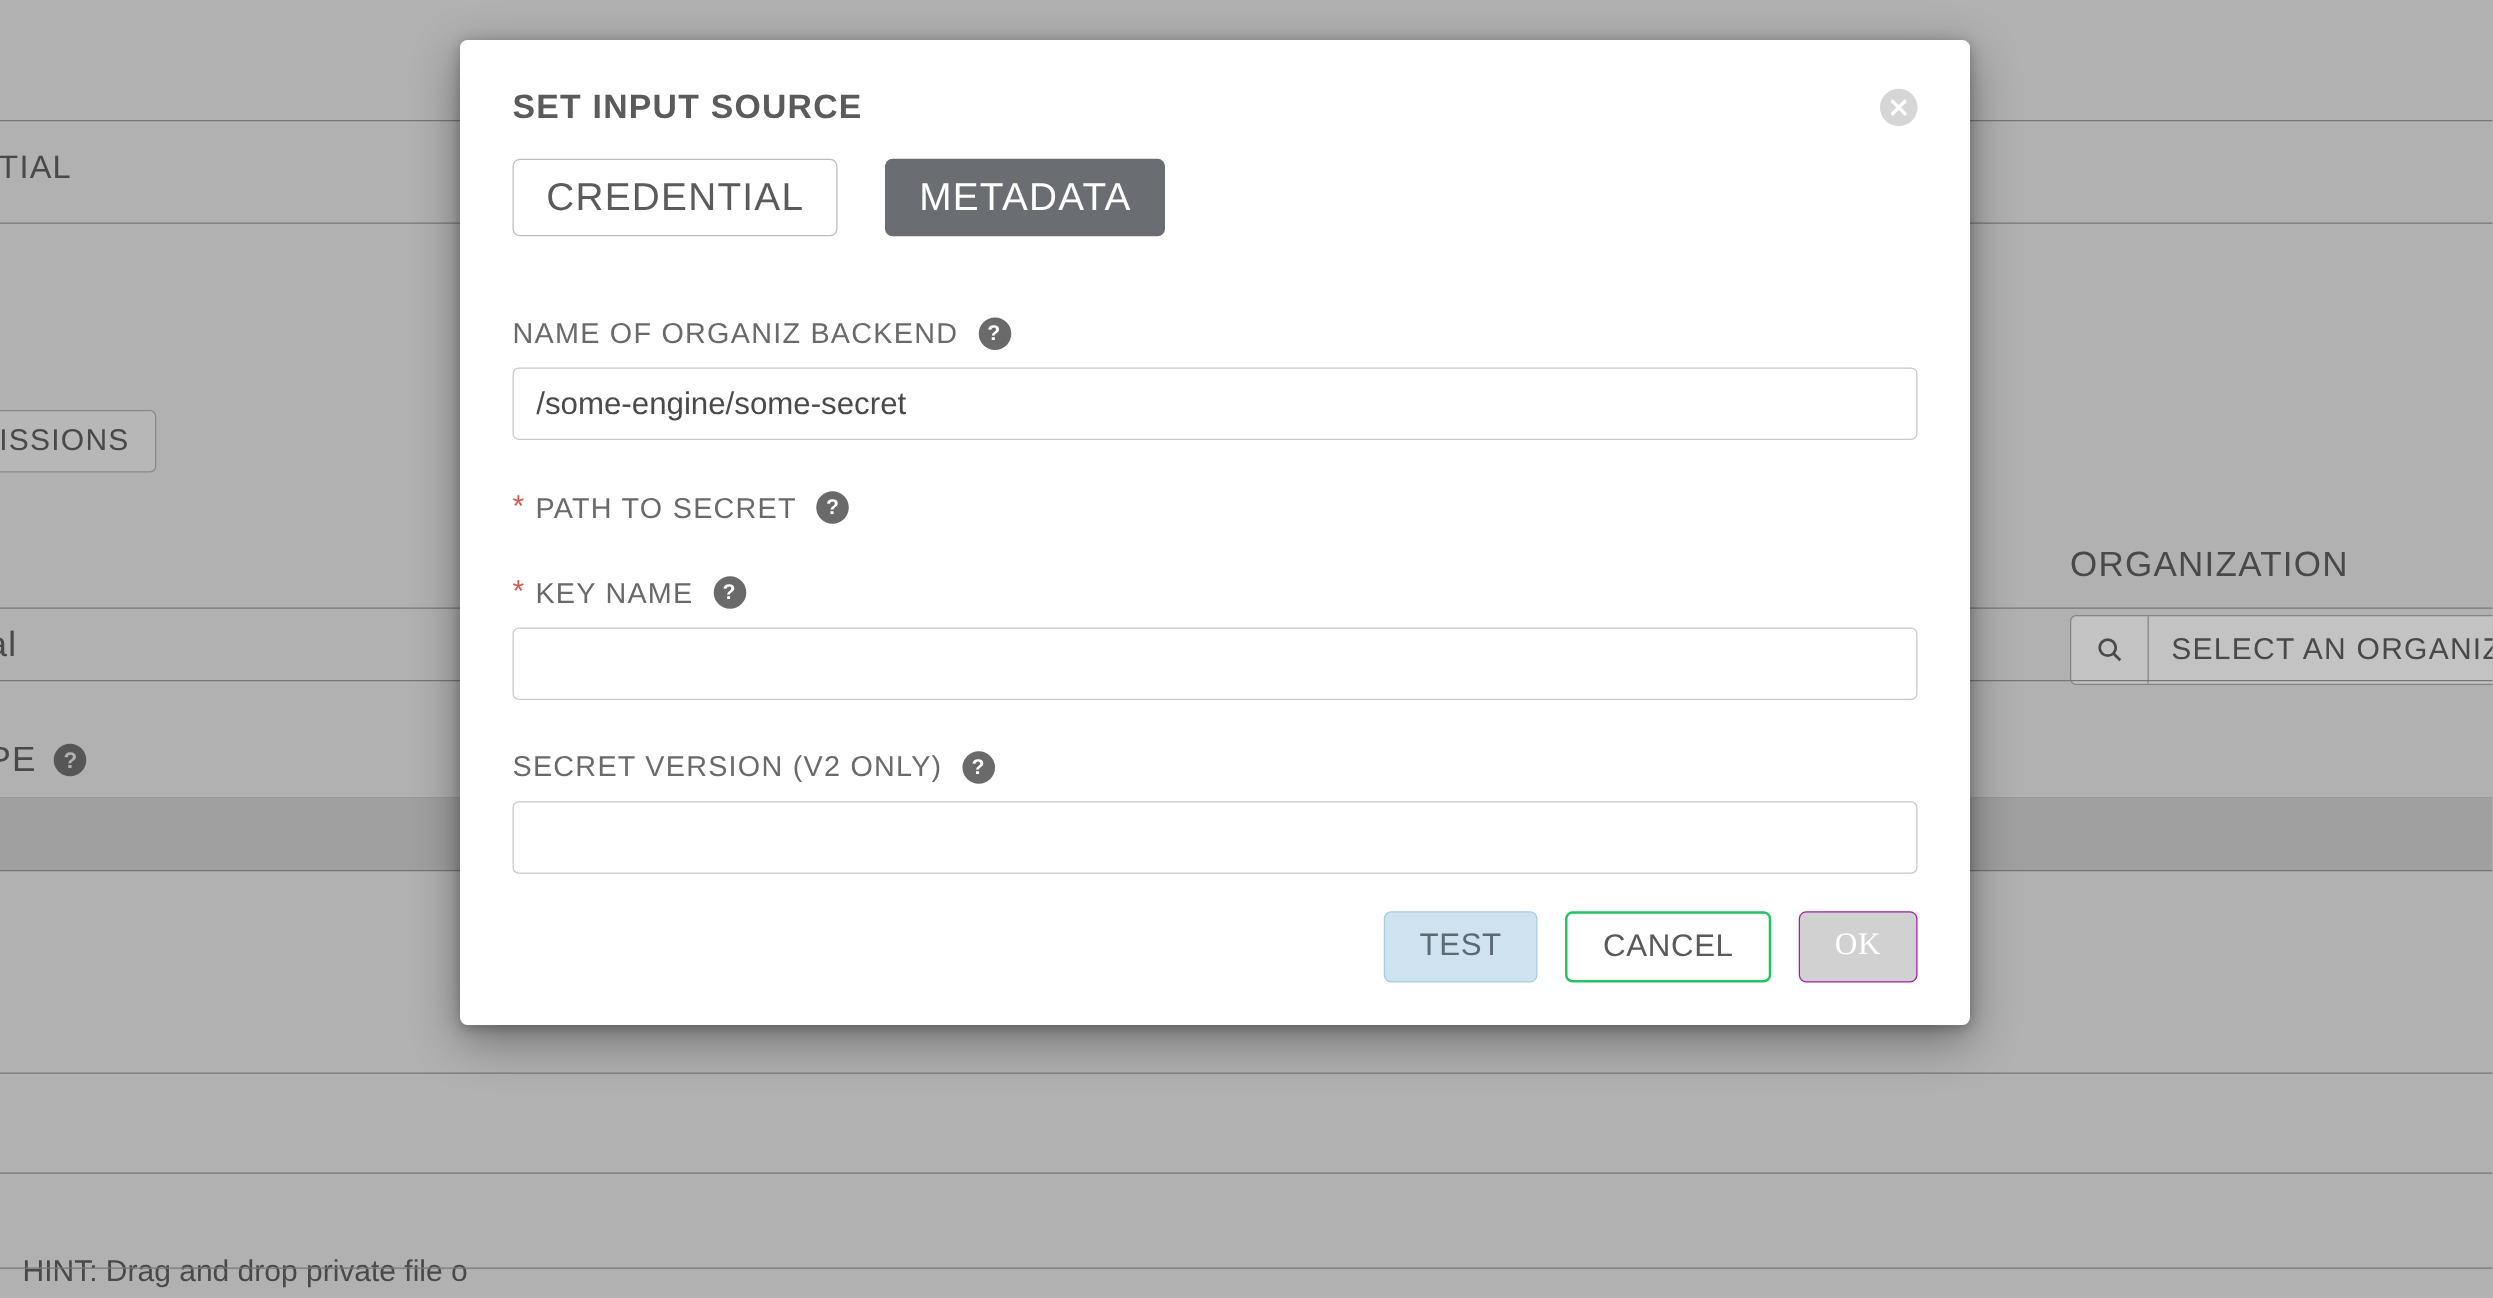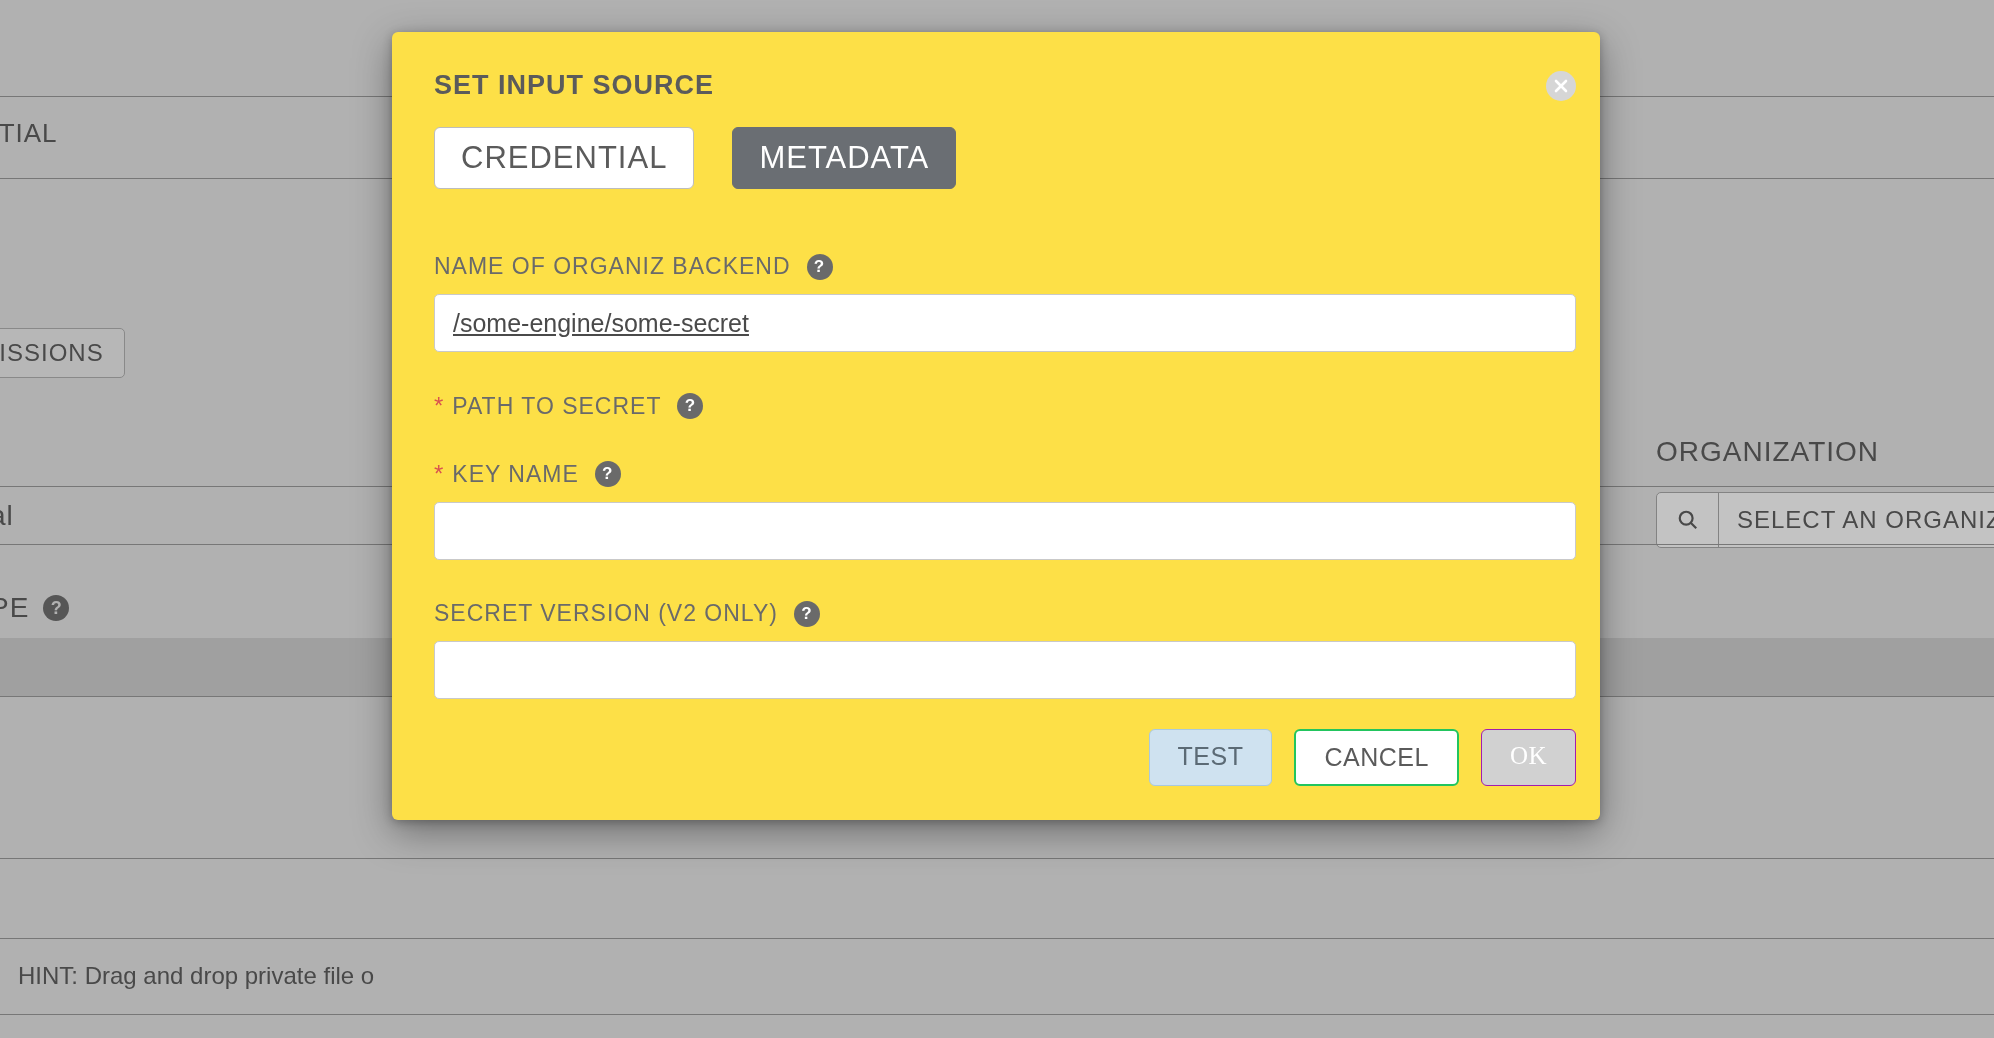--- a/index.html
+++ b/index.html
@@ -41,27 +41,27 @@
 .bg-input .sicon { width:46px; display:flex; justify-content:center; }
 .help-ico-bg {
   display:inline-flex; width:26px; height:26px; border-radius:50%;
   background:#6b6b6b; color:#e6e6e6; align-items:center; justify-content:center;
   font-size:18px; font-weight:700; margin-left:14px;
 }
 
 
 .modal {
   position: absolute;
-  left: 392px;
+  left: 368px;
   top: 32px;
   width: 1208px;
-  background: #fde047;
+  background: #ffffff;
   border-radius: 6px;
   box-shadow: 0 12px 38px rgba(0,0,0,.38), 0 2px 10px rgba(0,0,0,.25);
-  padding: 38px 24px 34px 42px;
+  padding: 38px 42px 34px 42px;
 }
 .modal-header {
   display:flex; justify-content:space-between; align-items:center;
   margin-bottom: 26px;
 }
 .modal-title {
   font-size: 27px; font-weight:700; color:#5b5b5b; letter-spacing:1px;
 }
 .close-btn {
   width:30px; height:30px; border-radius:50%; background:#d6d6d6;
@@ -82,21 +82,21 @@
   margin-bottom: 14px;
 }
 .req { color:#d9534f; margin-right:8px; font-size:24px; }
 .help-ico {
   display:inline-flex; width:26px; height:26px; border-radius:50%;
   background:#6a6a6a; color:#fff; align-items:center; justify-content:center;
   font-size:17px; font-weight:700; margin-left:16px; cursor:pointer;
 }
 .text-input {
   width:100%; height:58px; border:1px solid #c9c9c9; border-radius:5px;
-  font-size:25px; padding:0 18px; color:#4a4a4a; outline:none; background:#fff;text-decoration:underline;
+  font-size:25px; padding:0 18px; color:#4a4a4a; outline:none; background:#fff;
 }
 
 .modal-footer { display:flex; justify-content:flex-end; gap:22px; margin-top: 18px; }
 .btn {
   font-size:25px; padding:12px 28px; border-radius:6px; cursor:pointer;
   letter-spacing:.5px;
 }
 .btn-test { background:#cfe2f0; border:1px solid #a9c9df; color:#5b6a75; }
 .btn-cancel { background:#fff; border:2px solid #22c55e; color:#5a5a5a; }
 .btn-ok { background:#d1d1d1; border:1px solid #a21caf; color:#fff;font-family:Liberation Serif, serif; }
@@ -148,21 +148,21 @@
     <div class="bg-row" style="top:592px; left:-10px;">
       <span class="bg-label">PE</span>
       <span class="help-ico-bg">?</span>
     </div>
     <div class="hr" style="top:638px"></div>
     <div style="position:absolute; top:638px; left:0; right:0; height:58px; background:#cfcfcf;"></div>
     <div class="hr" style="top:696px"></div>
 
     <div class="hr" style="top:858px"></div>
     <div class="hr" style="top:938px"></div>
-    <div class="bg-row" style="top:962px; left:18px;">
+    <div class="bg-row" style="top:1004px; left:18px;">
       <span class="bg-hint">HINT: Drag and drop private file o</span>
     </div>
     <div class="hr" style="top:1014px"></div>
   </div>
 </div>
 
 <div class="modal">
   <div class="modal-header">
     <div class="modal-title">SET INPUT SOURCE</div>
     <div class="close-btn">

